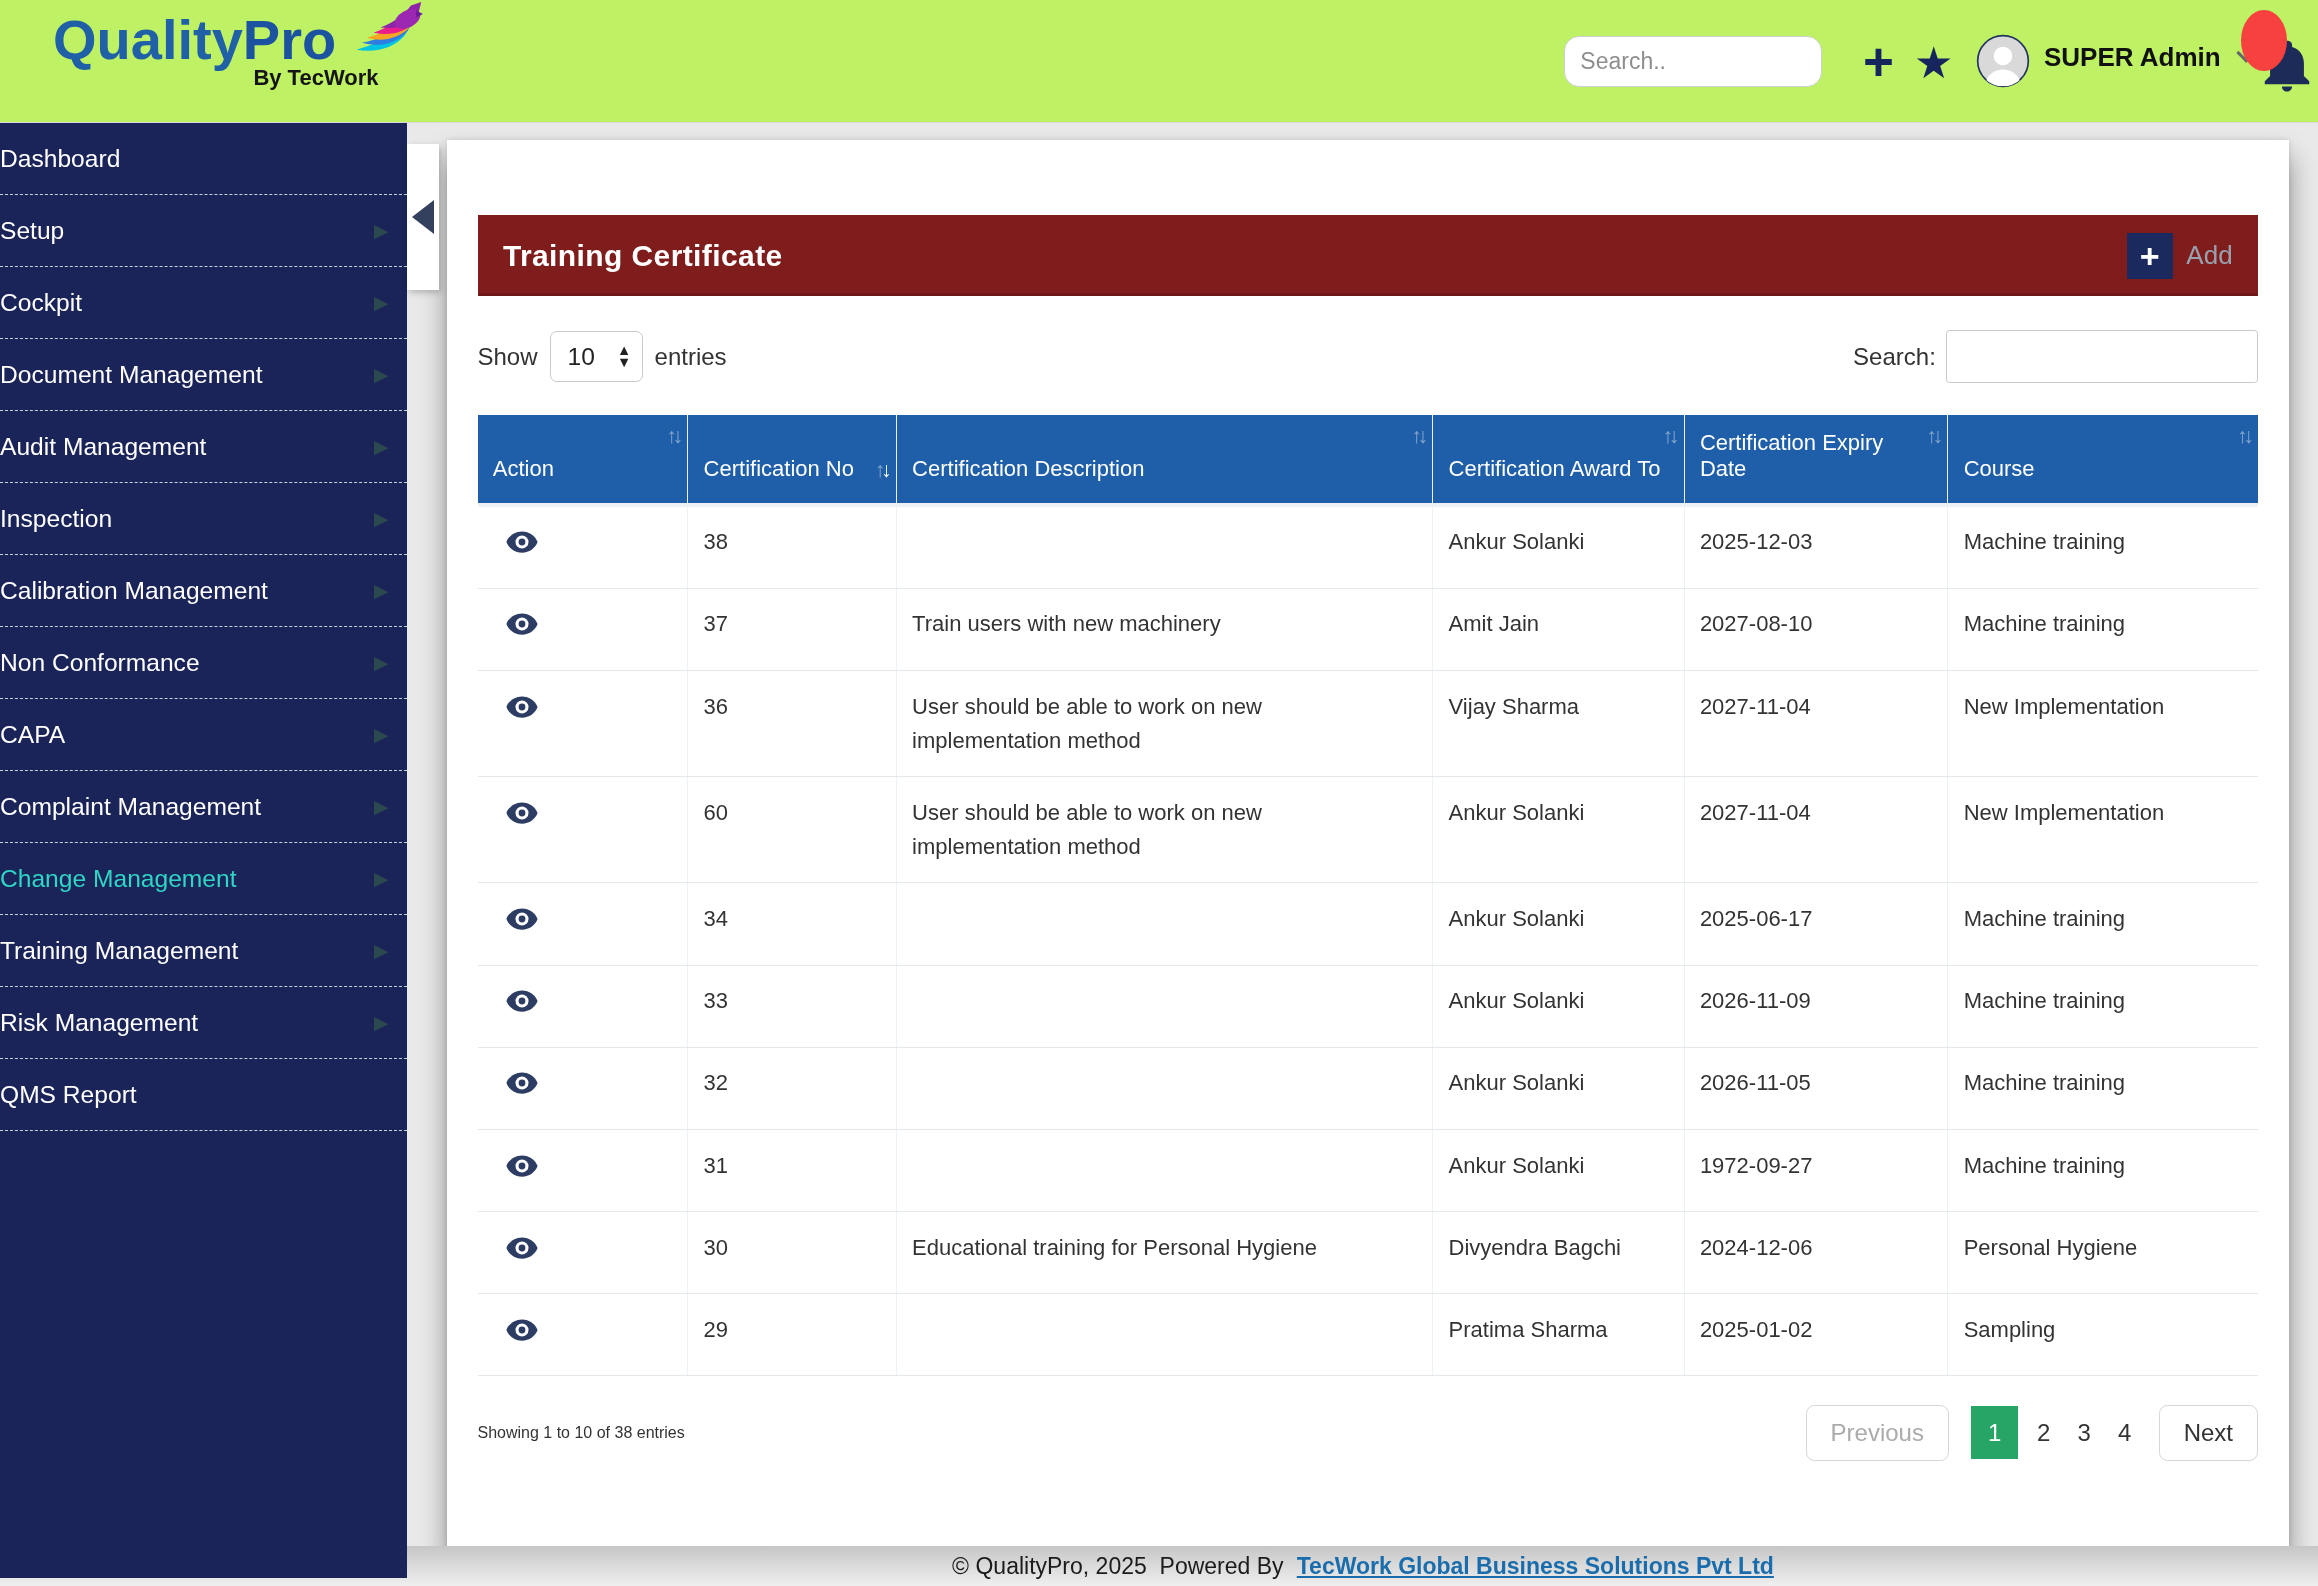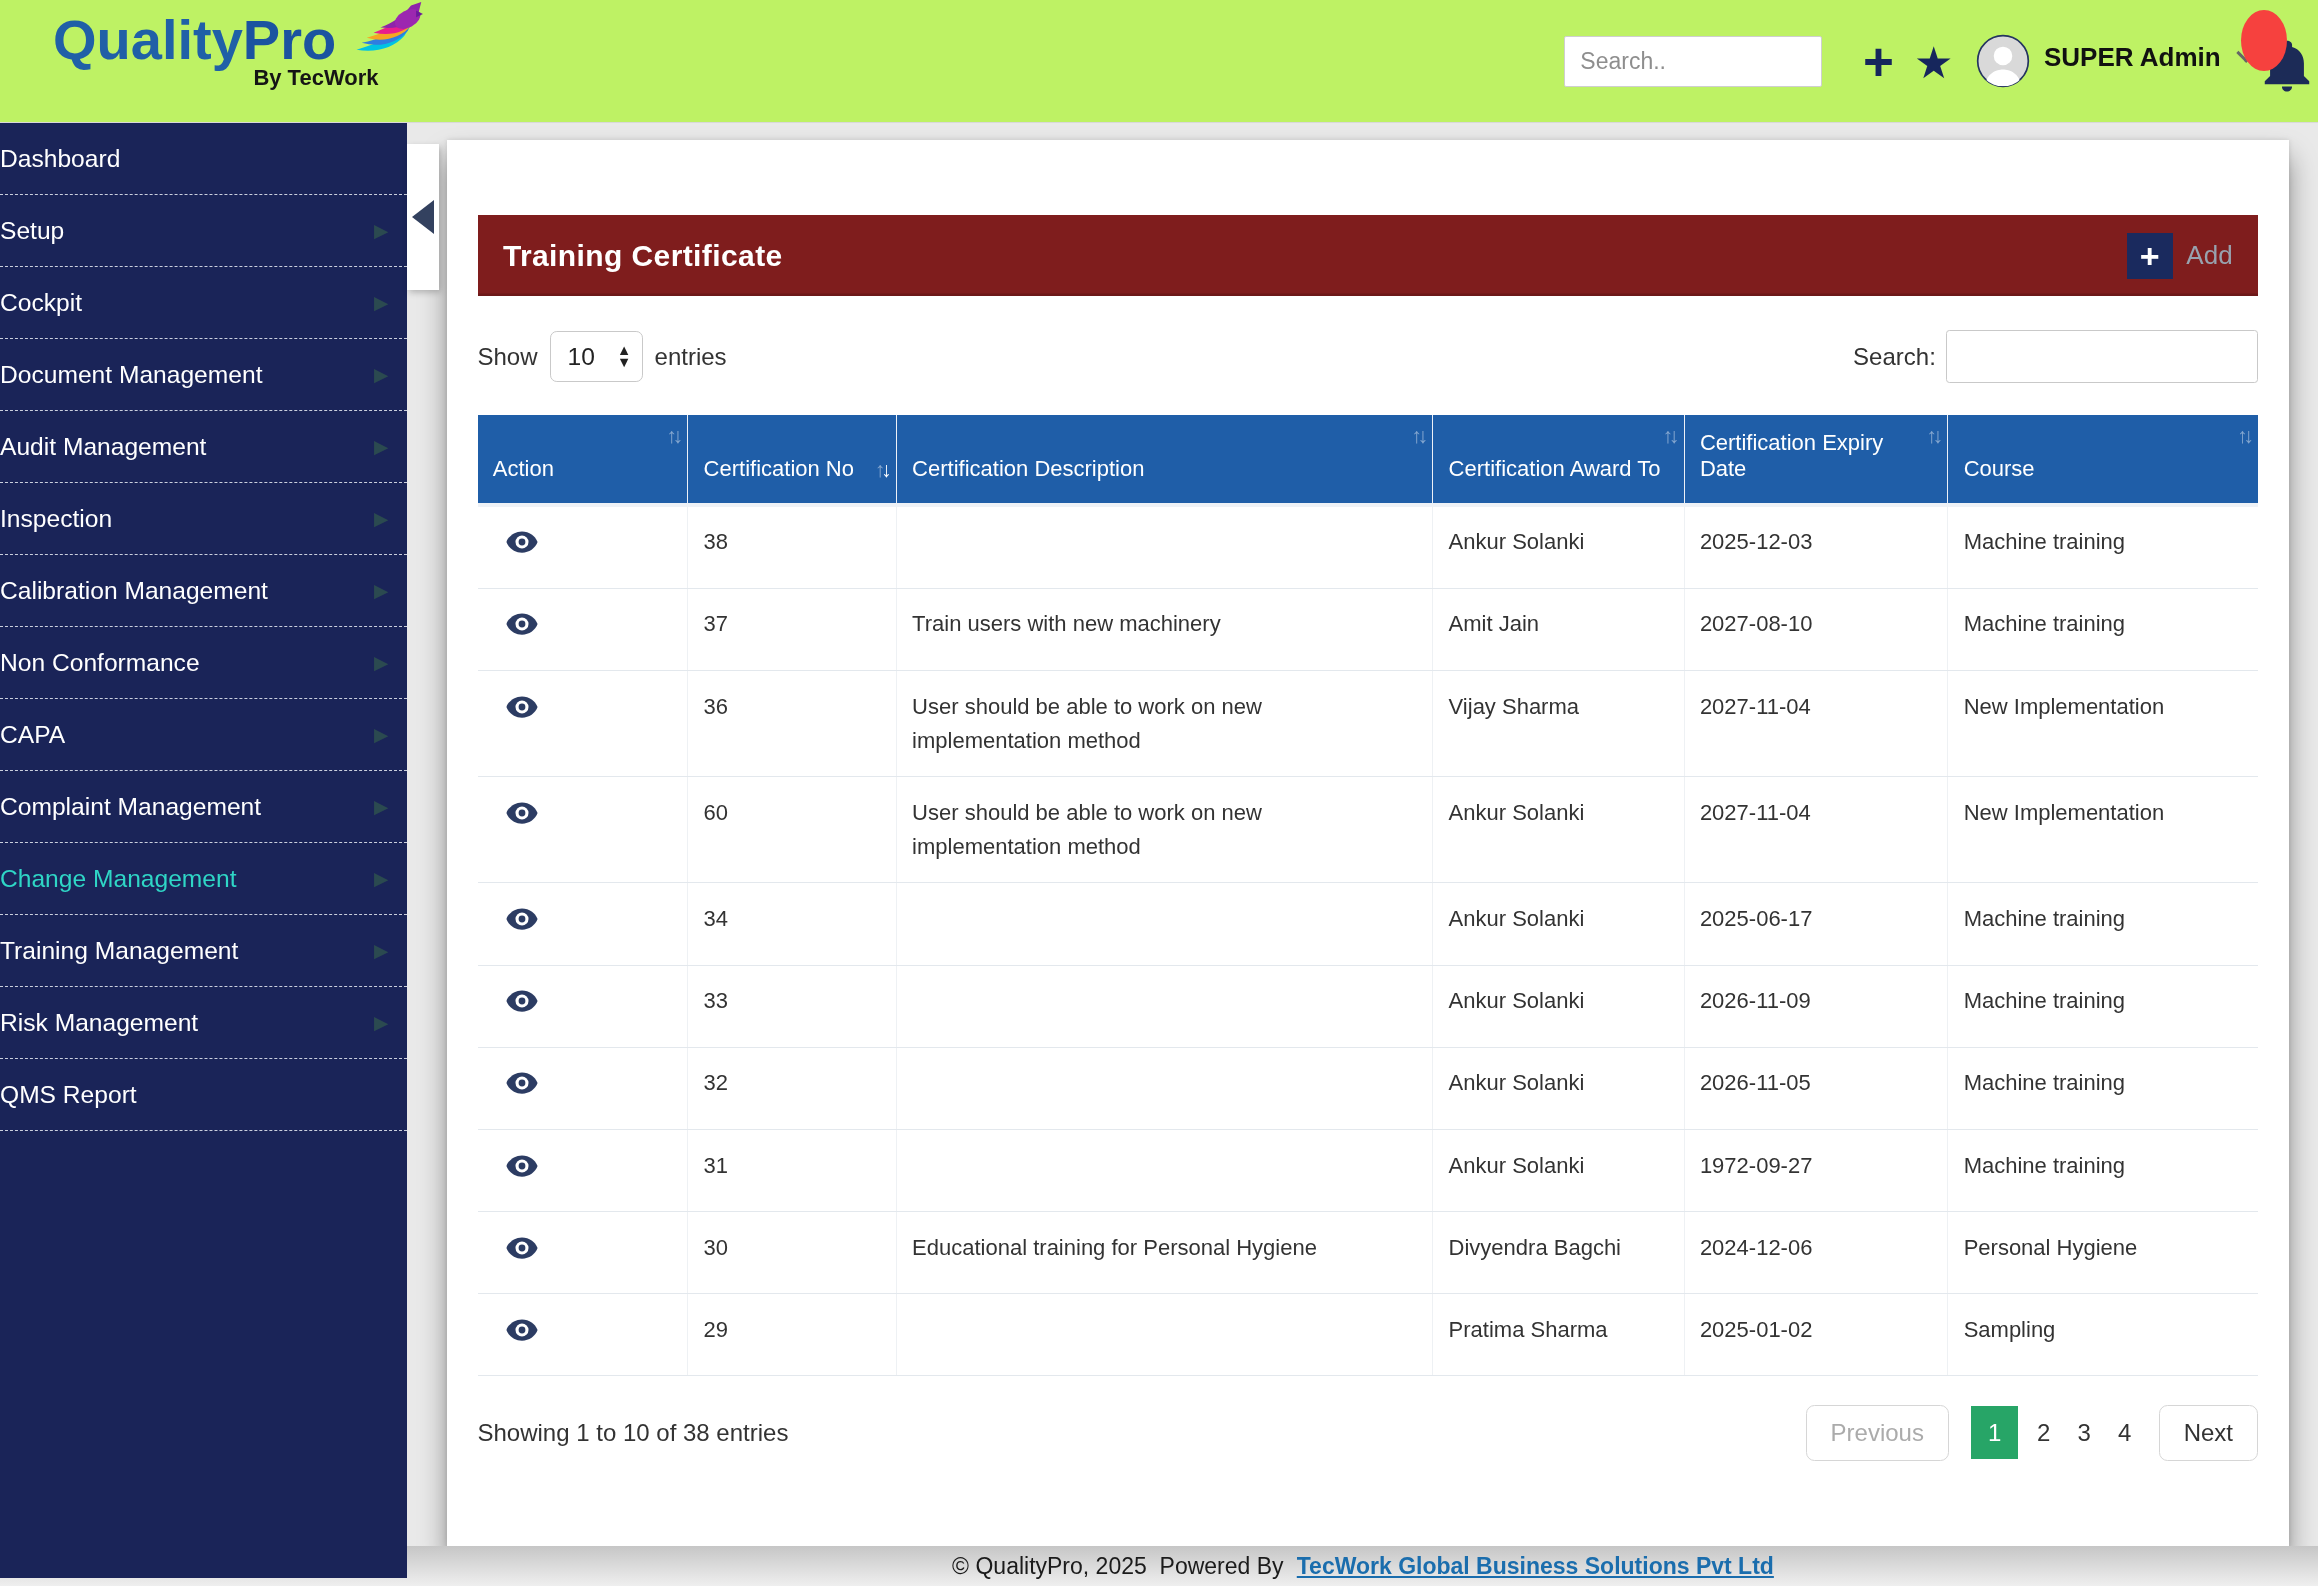--- a/index.html
+++ b/index.html
@@ -5,21 +5,21 @@
   * { box-sizing: border-box; margin: 0; padding: 0; }
   html,body { width:2319px; height:1586px; font-family:"Liberation Sans", sans-serif; background:#e9e9e9; position:relative; overflow:hidden; }
 
   
   .topbar { position:absolute; top:0; left:0; width:2319px; height:123px; background:#bef264; border-bottom:1.7px solid #d9d9d9; z-index:6; }
   .logo { position:absolute; left:53px; top:12px; width:356px; }
   .brand { font-size:56px; font-weight:800; color:#2060a7; letter-spacing:0px; line-height:1; }
   .brand .pro { color:#1b53a0; }
   .tagline { font-size:22px; font-weight:700; color:#151515; text-align:right; margin-top:-3.4px; padding-right:30.5px; }
   .bird { position:absolute; right:-13.6px; top:-10.2px; width:75px; height:63px; }
-  .hsearch { position:absolute; left:1564px; top:36px; width:258px; height:51px; border:1.7px solid #cfcfcf; border-radius:2px; font-size:23px; color:#444; padding:0 15.3px; outline:none; background:#fff; }
+  .hsearch { position:absolute; left:1564px; top:36px; width:258px; height:51px; border:1.7px solid #cfcfcf; border-radius:15px; font-size:23px; color:#444; padding:0 15.3px; outline:none; background:#fff; }
   .hsearch::placeholder { color:#8e8e8e; }
   .plus-ico { position:absolute; left:1863px; top:18.6px; font-size:53px; font-weight:800; color:#16265c; line-height:85px; cursor:pointer; }
   .star-ico { position:absolute; left:1914px; top:20.3px; font-size:44px; color:#16265c; line-height:85px; cursor:pointer; }
   .avatar { position:absolute; left:1976px; top:34px; width:54px; height:54px; }
   .userbox { position:absolute; left:2044px; top:0; height:115px; display:flex; align-items:center; cursor:pointer; }
   .username { font-size:26px; font-weight:700; color:#111; }
   .chev { width:14.4px; height:14.4px; border-right:3.4px solid #666; border-bottom:3.4px solid #666; transform:rotate(45deg); display:inline-block; margin-left:18.6px; margin-top:-8.5px; }
   .bell-wrap { position:absolute; left:2239px; top:5.1px; width:76px; height:110px; }
   .bell { position:absolute; left:18.6px; top:30.5px; width:58px; height:58px; }
   .badge { position:absolute; left:1.7px; top:5.1px; width:46px; height:61px; background:#f6413e; border-radius:50%; }
@@ -59,21 +59,21 @@
   .sort { position:absolute; top:8.5px; right:8.5px; font-size:21px; letter-spacing:-4.2px; }
   .sort.inline { top:auto; bottom:20.3px; }
   .sort .up, .sort .dn { color:rgba(255,255,255,.45); }
   .sort .on { color:#ffffff; }
   .col-action{width:11.8%;} .col-no{width:11.7%;} .col-desc{width:30.1%;} .col-award{width:14.1%;} .col-exp{width:14.8%;} .col-course{width:17.4%;}
   tbody td { font-size:22px; color:#333; padding:18.6px 15.3px; border-bottom:1.7px solid #e3e8ed; border-left:0.8px solid #eef1f4; vertical-align:top; line-height:34px; }
   tbody td:first-child { border-left:none; }
   .eye { display:inline-block; width:34px; height:34px; margin-left:12px; cursor:pointer; }
 
   .table-footer { display:flex; align-items:center; margin-top:29px; }
-  .summary { font-size:24px; color:#333; }
+  .summary { font-size:16px; color:#333; }
   .pager { margin-left:auto; display:flex; align-items:center; }
   .pg-btn { border:1.7px solid #d6d6d6; border-radius:8.5px; background:#fff; font-size:24px; padding:12.7px 24px; cursor:pointer; font-family:"Liberation Sans", sans-serif; }
   .pg-prev { color:#ababab; margin-right:22px; }
   .pg-next { color:#333; margin-left:13.6px; }
   .pg-num { font-size:24px; color:#333; padding:12.7px 13.6px; cursor:pointer; }
   .pg-num.active { background:#27a567; color:#fff; padding:12.7px 17px; margin-right:5.1px; }
 
   
   .footer { position:absolute; left:0; right:0; bottom:0; height:40px; background:linear-gradient(#c6c6c6,#efefef); z-index:1; display:flex; align-items:center; justify-content:center; padding-left:407px; }
   .footer-text { font-size:23px; color:#1b1b1b;text-align:right; }

